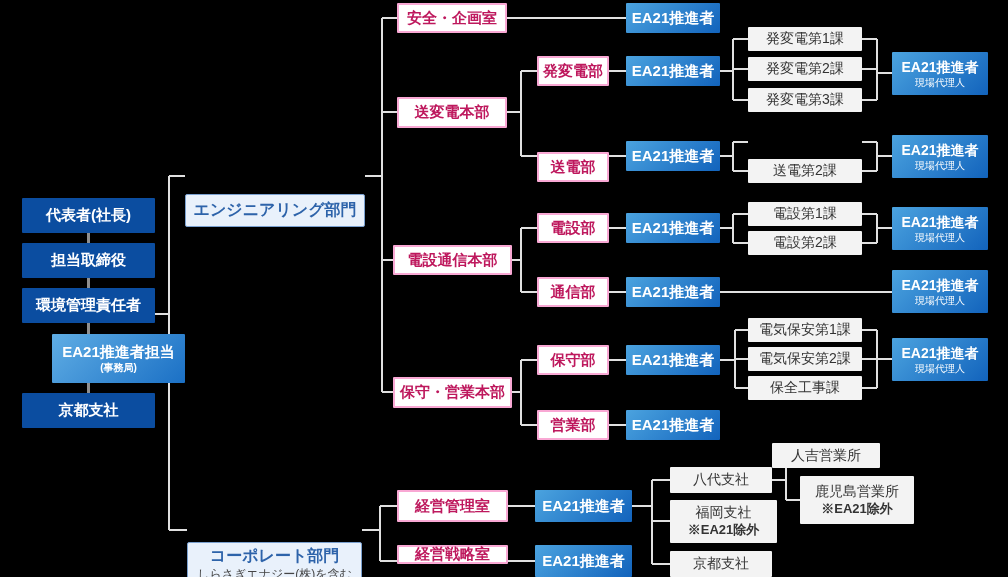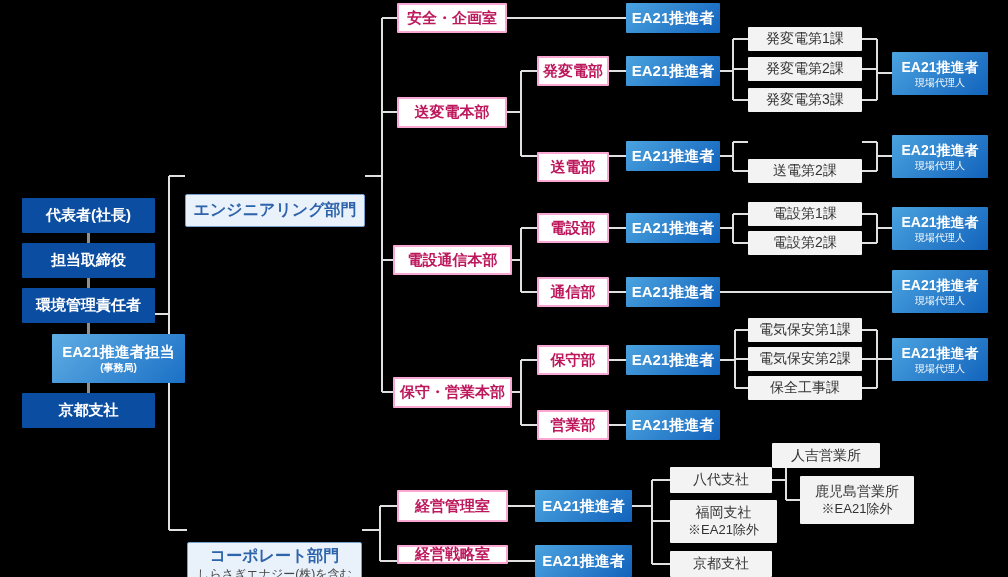--- a/index.html
+++ b/index.html
@@ -37,21 +37,21 @@
     font-weight:bold; font-size:15px; border-radius:1px;
   }
   .division {
     background:#e9f1fb; border:1.5px solid #7aa0cf; color:#2d63aa;
     font-weight:bold; font-size:16px; border-radius:2px;margin-top:34px;
   }
   .division .note { font-size:12px; color:#454545; font-weight:normal; line-height:1.3; }
   .section {
     background:#f3f3f3; color:#333; font-size:14px; border-radius:1px;
   }
-  .section .l2 { font-size:13px; line-height:1.25; }
+  .section .l2 { font-size:13px; line-height:1.25;font-weight:bold; }
   .lt { stroke:#e0e0e0; stroke-width:2; fill:none; }
   .gy { stroke:#8f8f8f; stroke-width:3; fill:none; }
 </style>
 </head>
 <body>
 
 <div id="canvas">
 
   <svg id="lines" width="1008" height="577">
     <path class="gy" d="M88.5,233 V243 M88.5,278 V288 M88.5,323 V334 M88.5,383 V393"></path>

